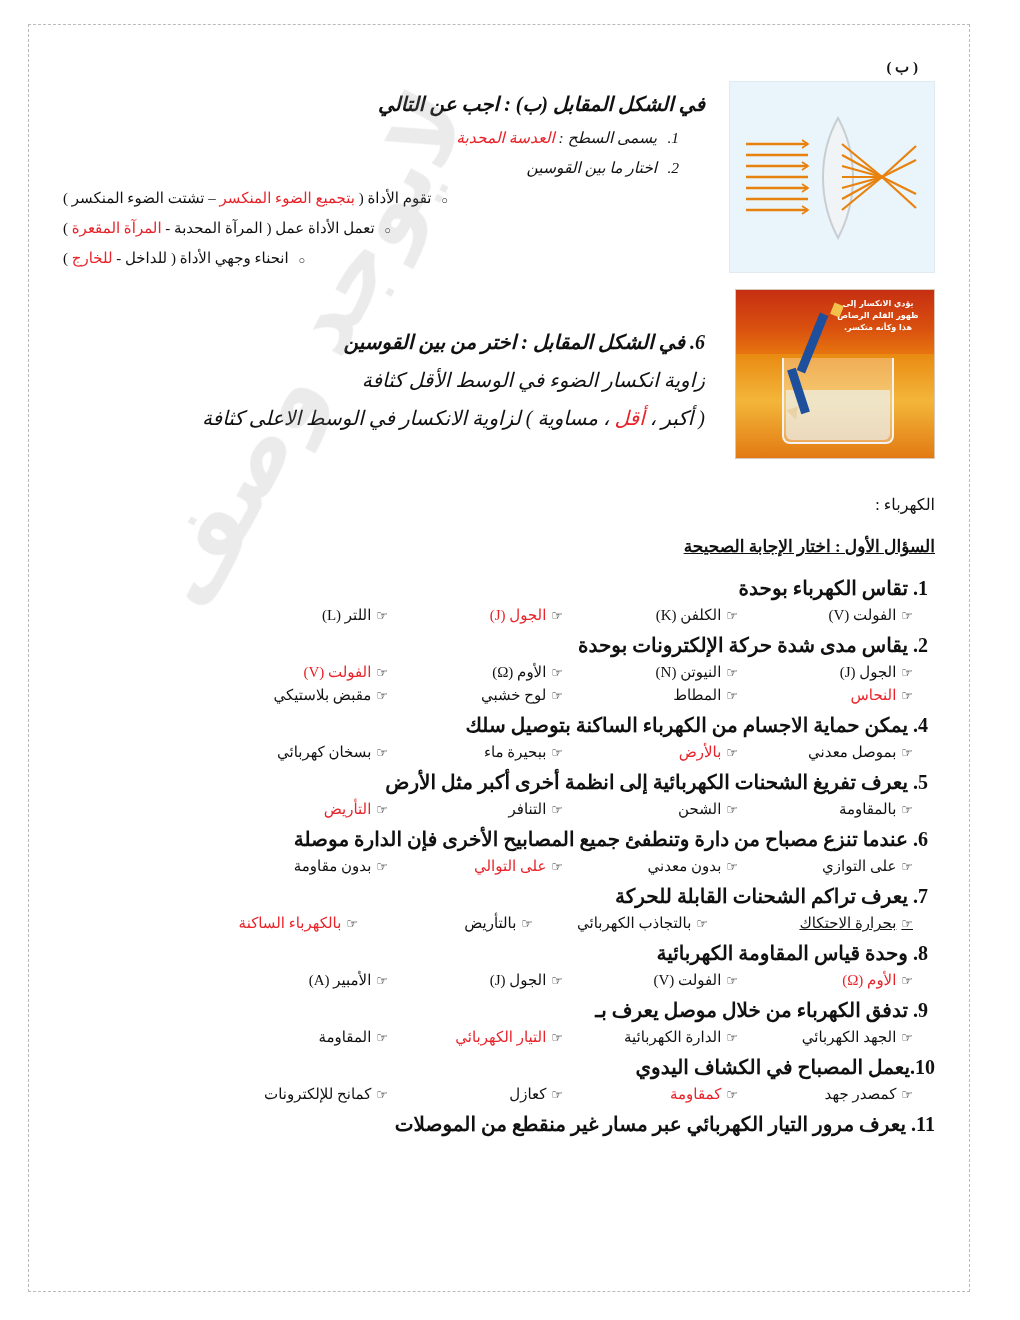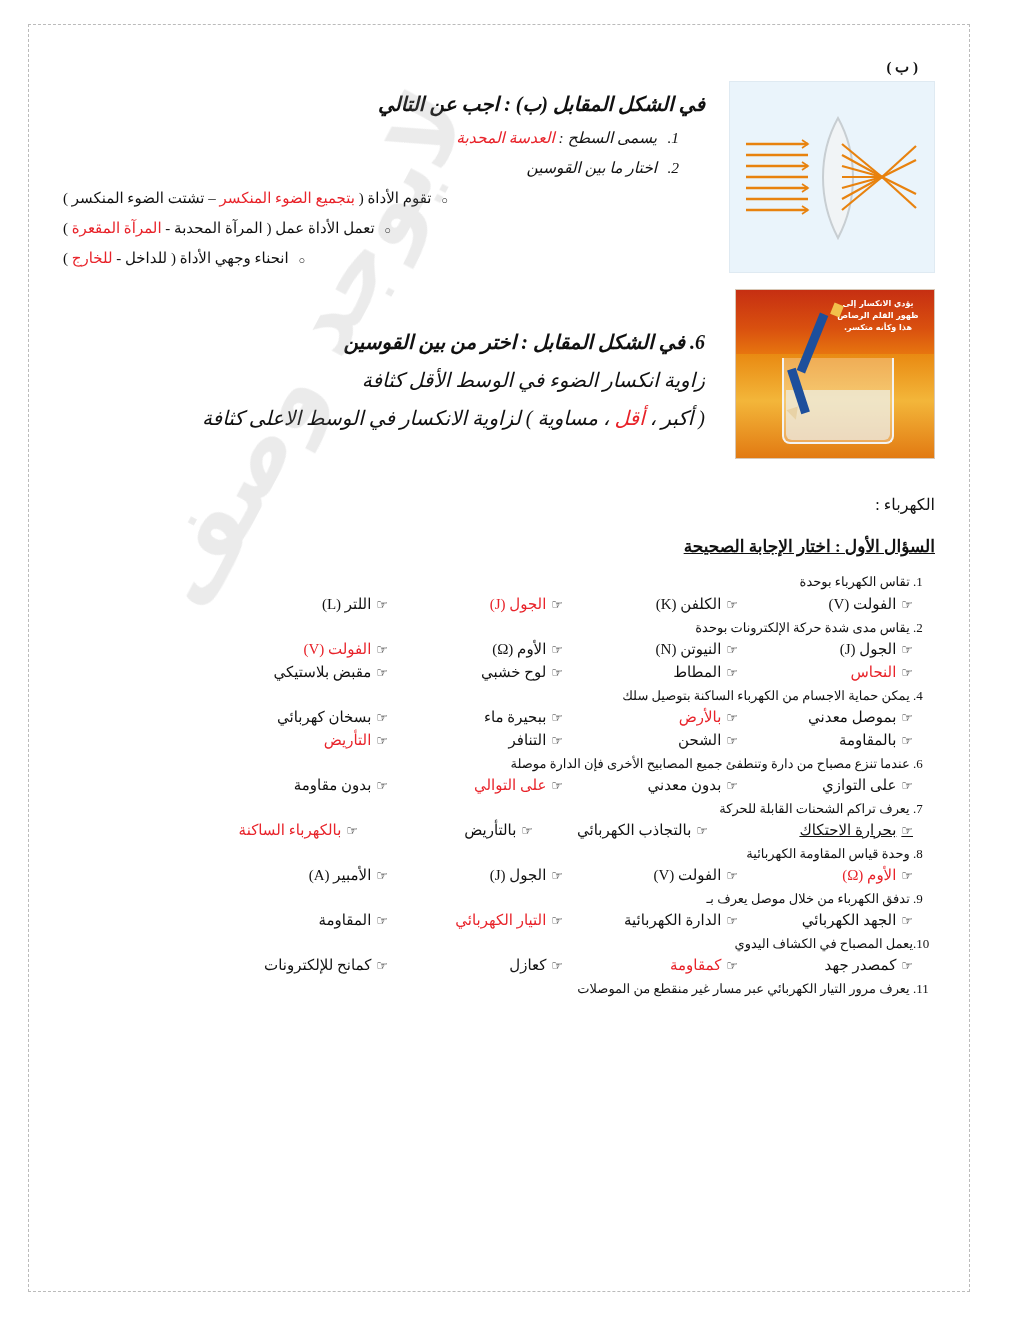--- a/index.html
+++ b/index.html
@@ -138,21 +138,21 @@
 
   
   .elec-head{margin-top:26px;font-size:16px;text-align:right;}
   .q1-head{
     margin-top:22px;font-size:17px;font-weight:bold;text-align:right;
     text-decoration:underline;
   }
   .mcq{margin-top:14px;}
   .mcq-item{margin-bottom:1px;}
   .stem{
-    font-size:13px;font-weight:normal;text-align:right;line-height:1.7;
+    font-size:20px;font-weight:bold;text-align:right;line-height:1.7;
   }
   .stem .n{display:inline-block;min-width:22px;text-align:left;}
   .opts{
     display:flex;flex-direction:row;
     justify-content:flex-start;
     align-items:center;
     direction:rtl;
     font-size:15px;
     padding:1px 22px 3px 0;
   }
@@ -309,20 +309,24 @@
         </div>
         <div class="opts">
           <div class="opt"><span class="pen">☞</span><span>بموصل معدني</span></div>
           <div class="opt"><span class="pen">☞</span><span class="red">بالأرض</span></div>
           <div class="opt"><span class="pen">☞</span><span>ببحيرة ماء</span></div>
           <div class="opt"><span class="pen">☞</span><span>بسخان كهربائي</span></div>
         </div>
       </div>
 
       <div class="mcq-item">
+        <div class="stem">
+          <span class="n">5.</span>
+          <span>يعرف تفريغ الشحنات الكهربائية إلى انظمة أخرى أكبر مثل الأرض</span>
+        </div>
         <div class="opts">
           <div class="opt"><span class="pen">☞</span><span>بالمقاومة</span></div>
           <div class="opt"><span class="pen">☞</span><span>الشحن</span></div>
           <div class="opt"><span class="pen">☞</span><span>التنافر</span></div>
           <div class="opt"><span class="pen">☞</span><span class="red">التأريض</span></div>
         </div>
       </div>
 
       <div class="mcq-item">
         <div class="stem">

